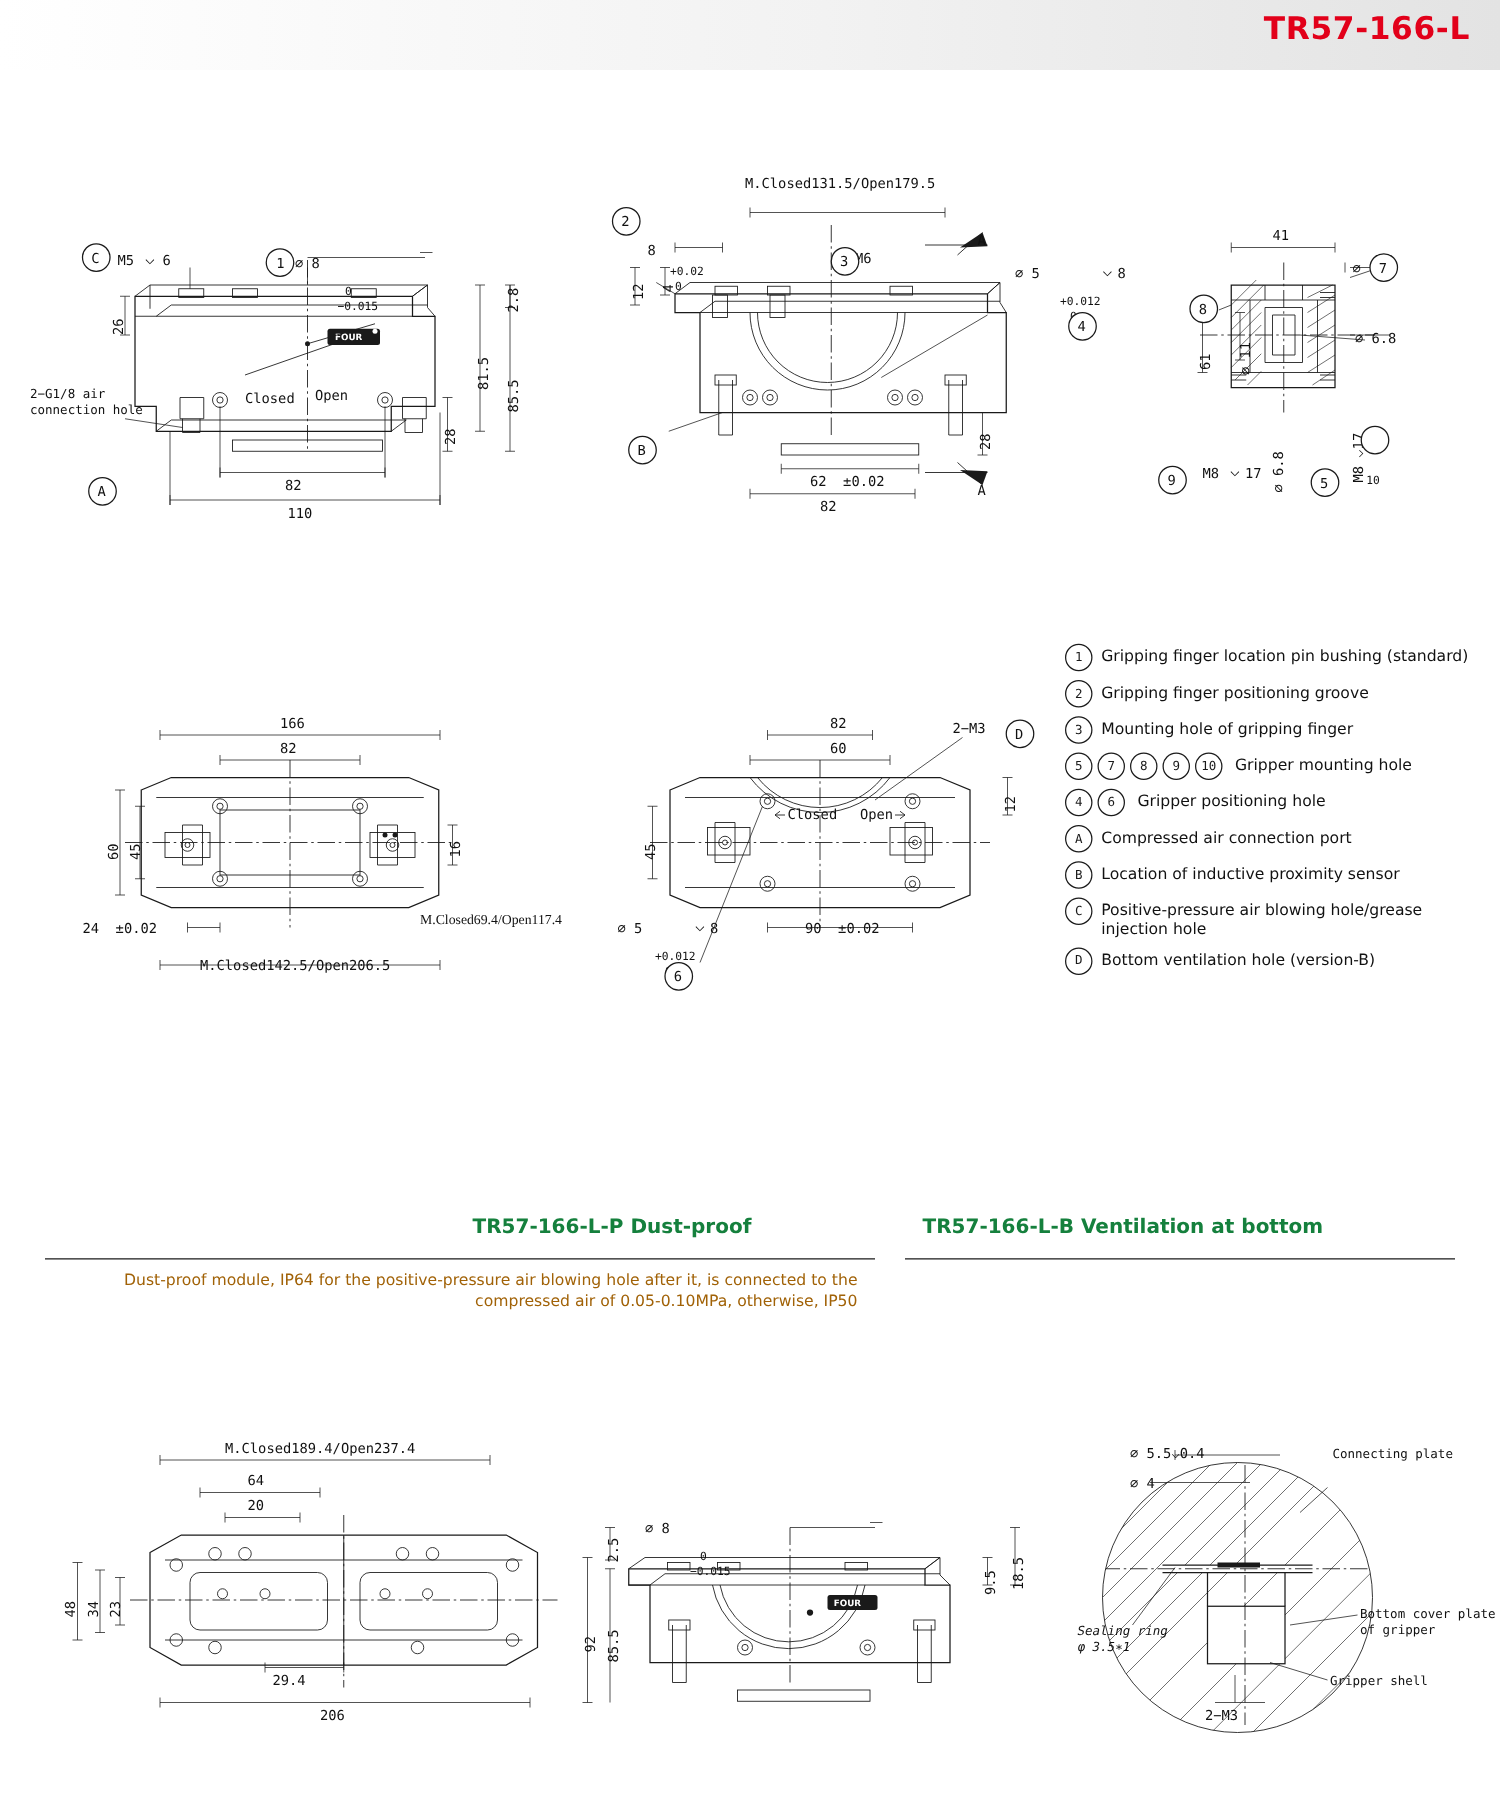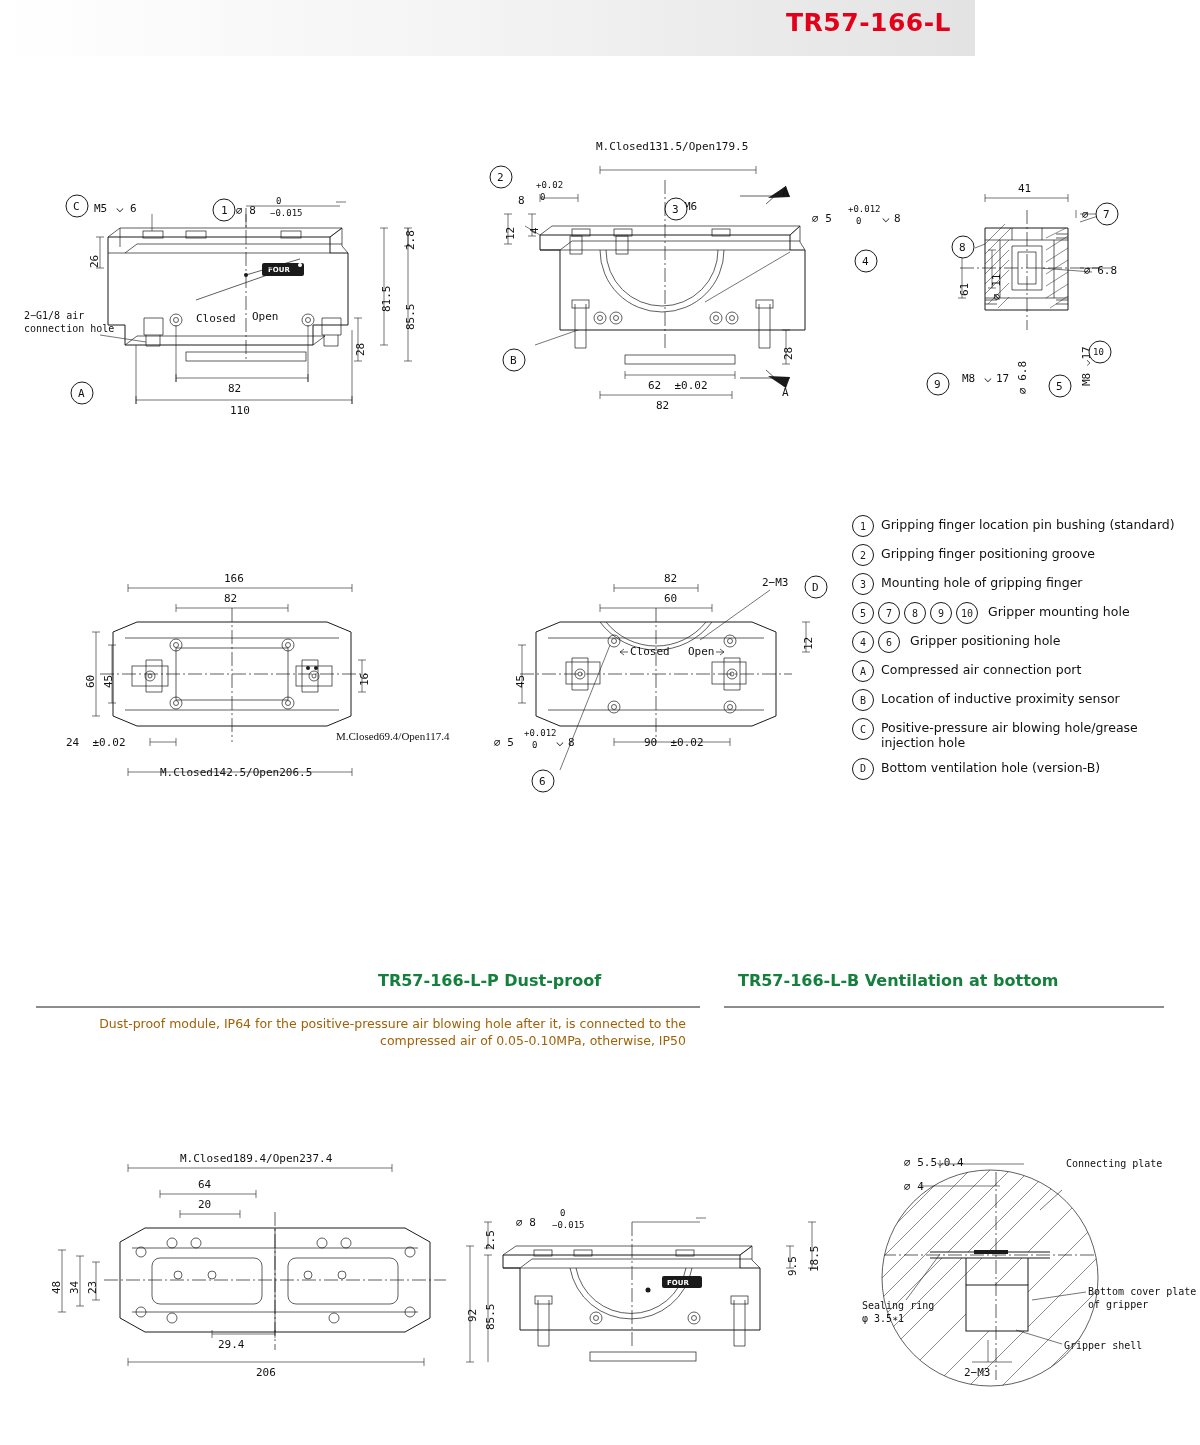--- a/index.html
+++ b/index.html
@@ -4,31 +4,31 @@
 <style>
   html,body{margin:0;padding:0;}
   body{
     width:1200px;height:1445px;position:relative;
     background:#ffffff;
     font-family:"DejaVu Sans", sans-serif;
     color:#1a1a1a;
     overflow:hidden;
   }
   .hdr{
-    position:absolute;left:0;top:0;width:975px;height:56px;
+    position:absolute;left:0;top:0;width:1200px;height:56px;
     background:linear-gradient(to right,#ffffff 0%,#f2f2f2 55%,#e3e3e3 100%);
   }
   .hdr-title{
     position:absolute;right:24px;top:8px;
     font-family:"DejaVu Sans", sans-serif;
     font-weight:bold;font-size:25px;color:#e2001a;letter-spacing:.5px;
   }
   .dwg{position:absolute;font-family:"DejaVu Sans Mono", monospace;font-size:11px;color:#111;white-space:pre;}
   .dwg.s{font-size:10px;}
-  .dwg.xs{font-size:9px;}
+  .dwg.xs{font-size:9px;margin-top:33px;}
   .rot{transform-origin:left top;transform:rotate(-90deg);}
   svg{position:absolute;left:0;top:0;overflow:visible;}
   .ln{stroke:#1a1a1a;stroke-width:1;fill:none;}
   .lnt{stroke:#1a1a1a;stroke-width:.7;fill:none;}
   .ctr{stroke:#1a1a1a;stroke-width:.7;fill:none;stroke-dasharray:14 3 2 3;}
   .dim{stroke:#1a1a1a;stroke-width:.6;fill:none;}
   .hatch{stroke:#1a1a1a;stroke-width:.5;fill:none;}
   .blk{fill:#1a1a1a;}
   .circ{fill:#ffffff;stroke:#1a1a1a;stroke-width:1;}
   .legend{position:absolute;left:852px;top:515px;width:340px;}
@@ -571,18 +571,18 @@
 <div class="dwg xs" style="left:560px;top:1208px;">0</div>
 <div class="dwg xs" style="left:552px;top:1220px;">−0.015</div>
 <div class="dwg rot" style="left:786px;top:1276px;">9.5</div>
 <div class="dwg rot" style="left:808px;top:1272px;">18.5</div>
 <div class="dwg rot" style="left:466px;top:1322px;">92</div>
 <div class="dwg rot" style="left:484px;top:1330px;">85.5</div>
 
 <div class="dwg" style="left:904px;top:1156px;">⌀ 5.5⌵0.4</div>
 <div class="dwg" style="left:904px;top:1180px;">⌀ 4</div>
 <div class="dwg s" style="left:1066px;top:1158px;">Connecting plate</div>
-<div class="dwg s" style="left:862px;top:1300px;line-height:1.25;">Sealing ring
+<div class="dwg s" style="left:862px;top:1300px;line-height:1.25;font-style:italic;">Sealing ring
 φ 3.5∗1</div>
 <div class="dwg s" style="left:1088px;top:1286px;line-height:1.25;">Bottom cover plate
 of gripper</div>
 <div class="dwg s" style="left:1064px;top:1340px;">Gripper shell</div>
 <div class="dwg" style="left:964px;top:1366px;">2−M3</div>
 
 </body></html>

